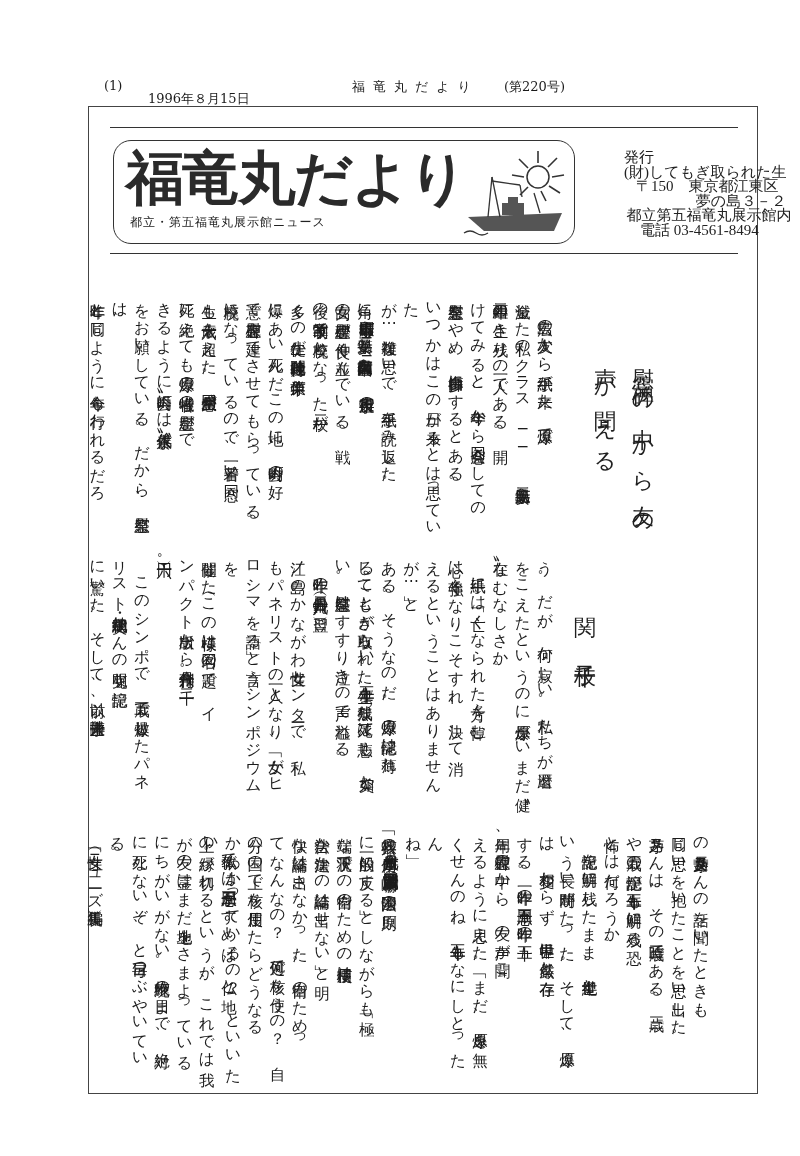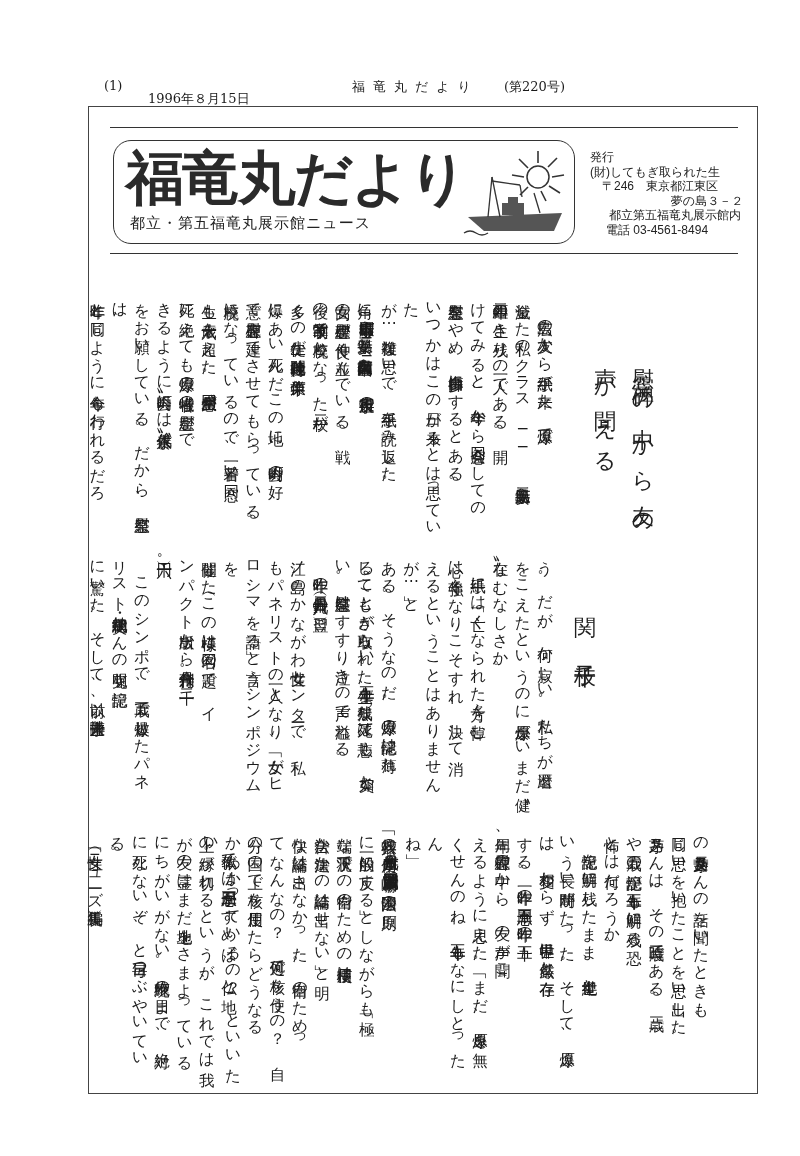--- a/index.html
+++ b/index.html
@@ -26,29 +26,29 @@
   .masthead {
     position: absolute; left: 113px; top: 140px; width: 462px; height: 104px;
     border: 1.5px solid #333; border-radius: 18px; box-sizing: border-box;
   }
   .mast-title {
     position: absolute; left: 12px; top: 2px; font-size: 58px; font-weight: bold;
     letter-spacing: -2px; color: #2a2a2a; font-family: "DejaVu Serif", serif;
     line-height: 70px;
   }
   .mast-sub {
-    position: absolute; left: 16px; top: 73px; font-size: 15px; color: #222;
+    position: absolute; left: 16px; top: 73px; font-size: 12px; color: #222;
     font-family: Liberation Serif, serif; letter-spacing: 1px;
   }
   .mast-ship { position: absolute; left: 348px; top: 6px; width: 110px; height: 92px; }
 
   .publisher {
-    position: absolute; left: 590px; top: 150px; width: 170px;
-    font-size: 12px; line-height: 14.5px; color: #222;
-    font-family: Liberation Sans, sans-serif;
+    position: absolute; left: 624px; top: 150px; width: 170px;
+    font-size: 15px; line-height: 14.5px; color: #222;
+    font-family: Liberation Serif, serif;
   }
   .publisher .pl { white-space: nowrap; }
   .pl-1 { padding-left: 0; }
   .pl-2 { padding-left: 0; }
   .pl-3 { padding-left: 12px; }
   .pl-4 { padding-left: 64px; text-align: center; }
   .pl-5 { padding-left: 0; text-align: center; }
   .pl-6 { padding-left: 16px; }
 
   .vt {
@@ -116,21 +116,21 @@
       <line x1="58" y1="38" x2="60" y2="50"></line>
       <line x1="72" y1="46" x2="78" y2="66"></line>
       <path d="M2 86 q6 -4 12 0 t12 0"></path>
     </g>
   </svg>
 </div>
 
 <div class="publisher">
   <div class="pl pl-1">発行</div>
   <div class="pl pl-2">(財)してもぎ取られた生</div>
-  <div class="pl pl-3">〒246　東京都江東区</div>
+  <div class="pl pl-3">〒150　東京都江東区</div>
   <div class="pl pl-4">夢の島３－２</div>
   <div class="pl pl-5">都立第五福竜丸展示館内</div>
   <div class="pl pl-6">電話 03-4561-8494</div>
 </div>
 
 <div class="vt headline-1">慰霊碑の中から友の</div>
 <div class="vt headline-2">声が聞える</div>
 <div class="vt author">
   <span>関</span><span class="sp"></span><span>千枝子</span>
 </div>

